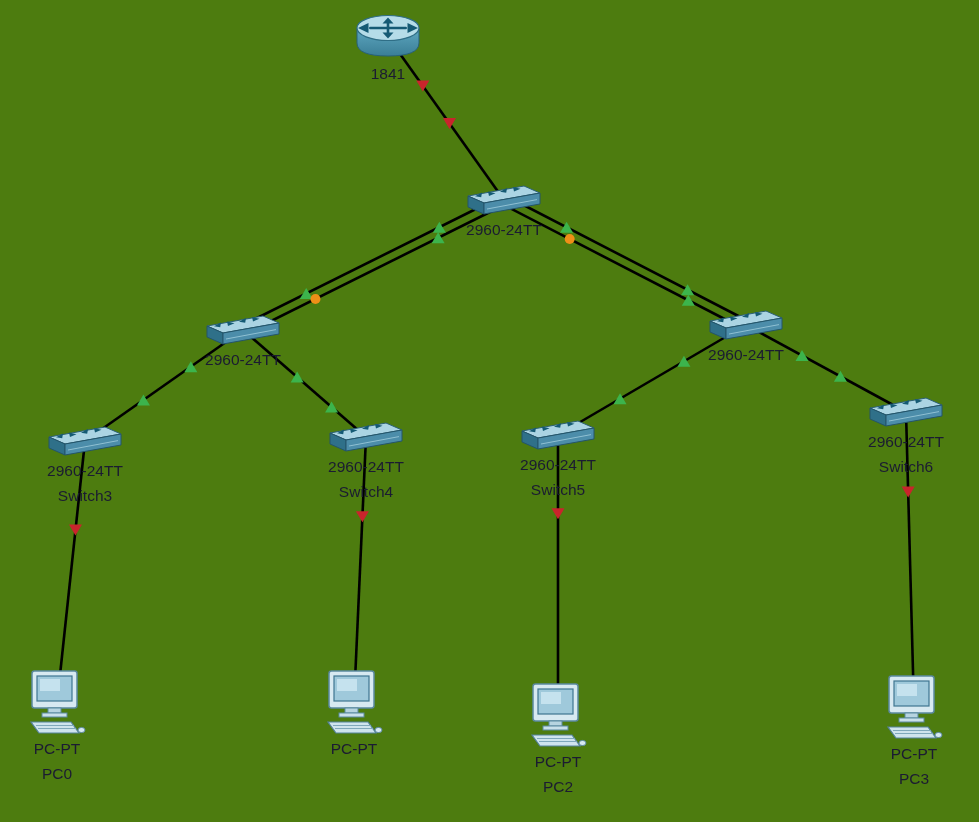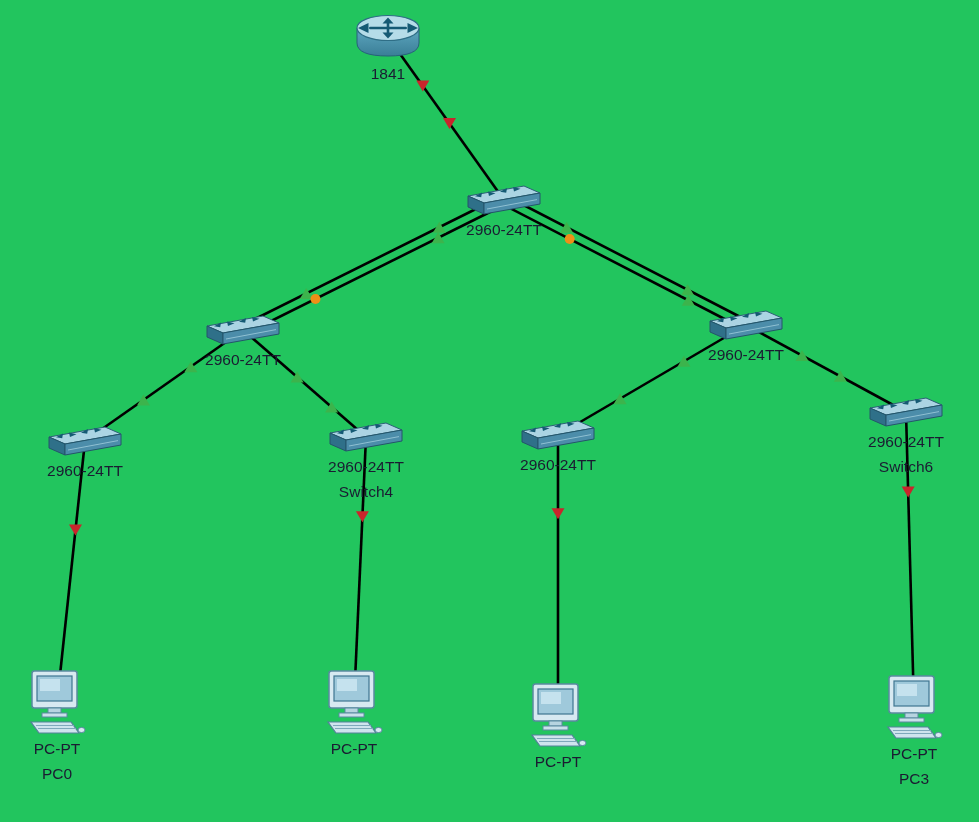--- a/index.html
+++ b/index.html
@@ -2,21 +2,21 @@
 <html><head>
 <meta charset="utf-8">
 <title>Network Topology</title>
 <style>
   html, body { margin: 0; padding: 0; background: #ffffff; }
   body { font-family: "Liberation Sans", "DejaVu Sans", sans-serif; }
   #canvas {
     position: relative;
     width: 979px;
     height: 822px;
-    background: #22c55e;
+    background: #4d7c0f;
     overflow: hidden;
   }
   #link-layer { position: absolute; left: 0; top: 0; z-index: 1; }
   .device { position: absolute; width: 0; height: 0; z-index: 2; }
   .device > svg.icon {
     position: absolute; left: 0; top: 0;
     transform: translate(-50%, -50%);
   }
   .device .label {
     position: absolute;
@@ -145,37 +145,39 @@
       <div class="label" style="top:17px">
         <div>2960-24TT</div>
       </div>
     </div>
     <div class="device" style="left: 85px; top: 441px;">
       <svg class="icon" width="74" height="32" viewBox="0 0 74 32">
         <use href="#sym-switch"></use>
       </svg>
       <div class="label" style="top:17px">
         <div>2960-24TT</div>
+        <div>Switch3</div>
       </div>
     </div>
     <div class="device" style="left: 366px; top: 437px;">
       <svg class="icon" width="74" height="32" viewBox="0 0 74 32">
         <use href="#sym-switch"></use>
       </svg>
       <div class="label" style="top:17px">
         <div>2960-24TT</div>
         <div>Switch4</div>
       </div>
     </div>
     <div class="device" style="left: 558px; top: 435px;">
       <svg class="icon" width="74" height="32" viewBox="0 0 74 32">
         <use href="#sym-switch"></use>
       </svg>
       <div class="label" style="top:17px">
         <div>2960-24TT</div>
+        <div>Switch5</div>
       </div>
     </div>
     <div class="device" style="left: 906px; top: 412px;">
       <svg class="icon" width="74" height="32" viewBox="0 0 74 32">
         <use href="#sym-switch"></use>
       </svg>
       <div class="label" style="top:17px">
         <div>2960-24TT</div>
         <div>Switch6</div>
       </div>
@@ -196,20 +198,21 @@
       <div class="label" style="top:33px">
         <div>PC-PT</div>
       </div>
     </div>
     <div class="device" style="left: 558px; top: 716px;">
       <svg class="icon" width="58" height="66" viewBox="0 0 58 66">
         <use href="#sym-pc"></use>
       </svg>
       <div class="label" style="top:33px">
         <div>PC-PT</div>
+        <div>PC2</div>
       </div>
     </div>
     <div class="device" style="left: 914px; top: 708px;">
       <svg class="icon" width="58" height="66" viewBox="0 0 58 66">
         <use href="#sym-pc"></use>
       </svg>
       <div class="label" style="top:33px">
         <div>PC-PT</div>
         <div>PC3</div>
       </div>

